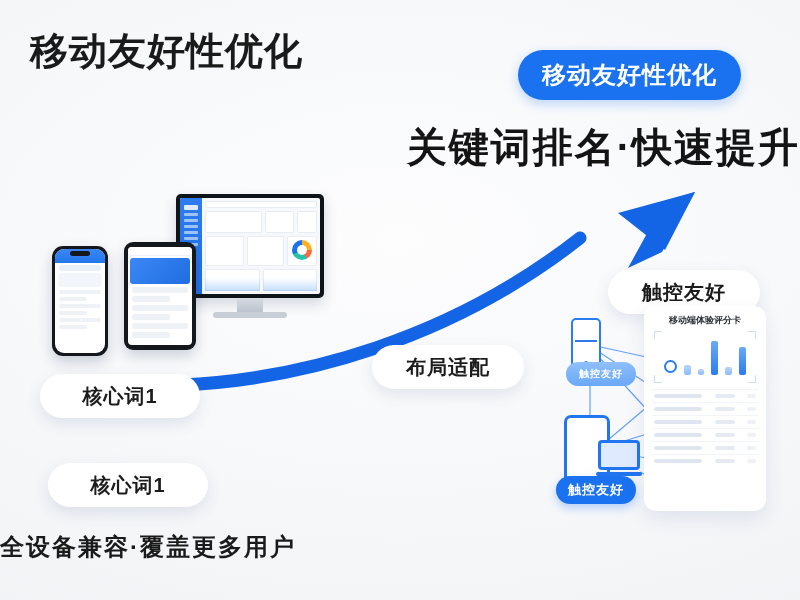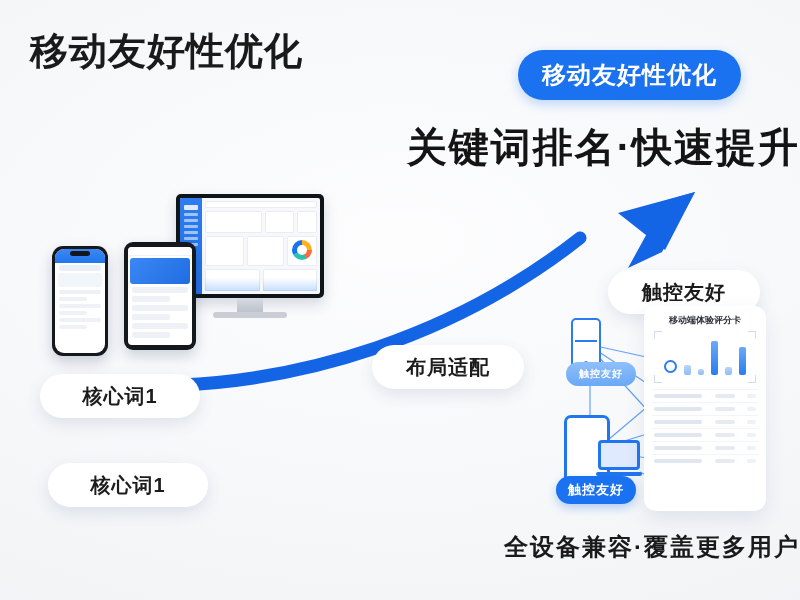--- a/index.html
+++ b/index.html
@@ -234,21 +234,21 @@
     position:absolute; left:556px; top:476px; width:80px; height:28px;
     background:#1a72f0; border-radius:14px; color:#ffffff;
     font-size:13px; font-weight:bold;
     display:flex; align-items:center; justify-content:center; letter-spacing:1px;
     box-shadow: 0 4px 10px rgba(26,114,240,0.30);
   }
 
   
   .footer-tag {
     position:absolute; left:0; right:0; top:531px;
-    text-align:right; font-size:24px; font-weight:bold;
+    text-align:left; font-size:24px; font-weight:bold;
     color:#1a1a1a; letter-spacing:2px;
   }
 </style>
 </head>
 <body>
 
 <div id="stage">
 
   <div class="headline-main">移动友好性优化</div>
 

